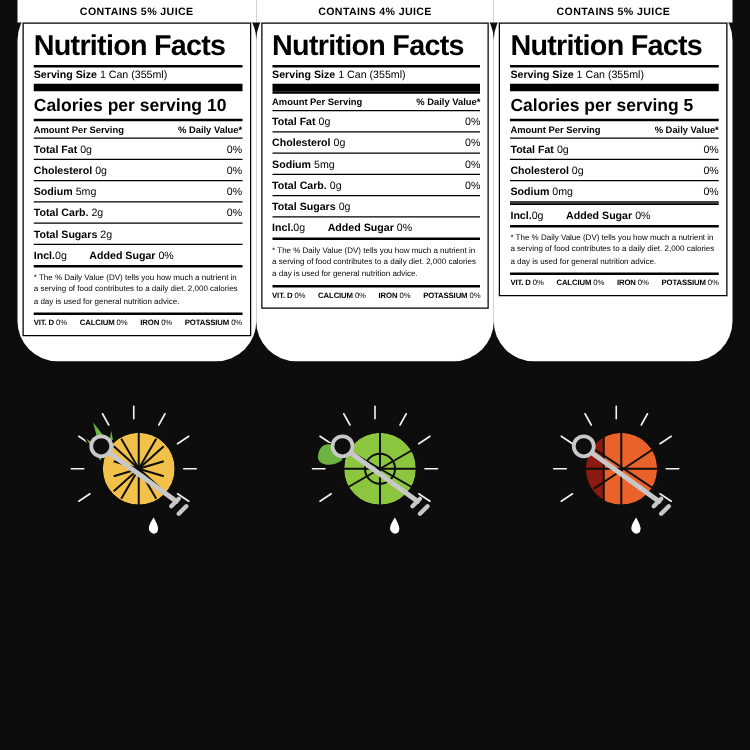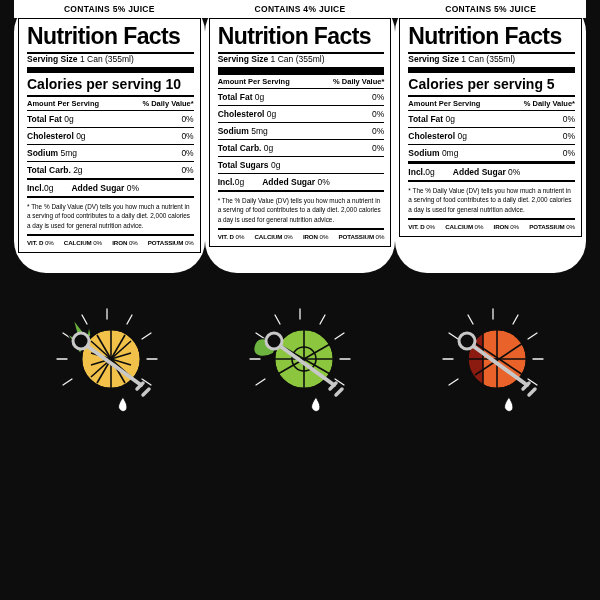--- a/index.html
+++ b/index.html
@@ -187,20 +187,23 @@
         <div class="nut-row">
           <span class="nm"><span>Sodium</span> <span class="val">5mg</span></span>
           <span class="dv">0%</span>
         </div>
         <div class="rule-thin"></div>
         <div class="nut-row">
           <span class="nm"><span>Total Carb.</span> <span class="val">2g</span></span>
           <span class="dv">0%</span>
         </div>
         <div class="rule-thin"></div>
+        <div class="nut-row">
+          <span class="nm"><span>Total Sugars</span> <span class="val">2g</span></span>
+        </div>
         <div class="rule-thin"></div>
         <div class="sugar-row">
           <span class="incl"><span>Incl.</span><span class="val">0g</span></span>
           <span class="added incl"><span>Added Sugar</span> <span class="val">0%</span></span>
         </div>
         <div class="rule-med"></div>
         <div class="footnote">* The % Daily Value (DV) tells you how much a nutrient in a serving of food contributes to a daily diet. 2,000 calories a day is used for general nutrition advice.</div>
         <div class="rule-med"></div>
         <div class="vitrow">
           <span><span>VIT. D</span> <span class="v">0%</span></span>

